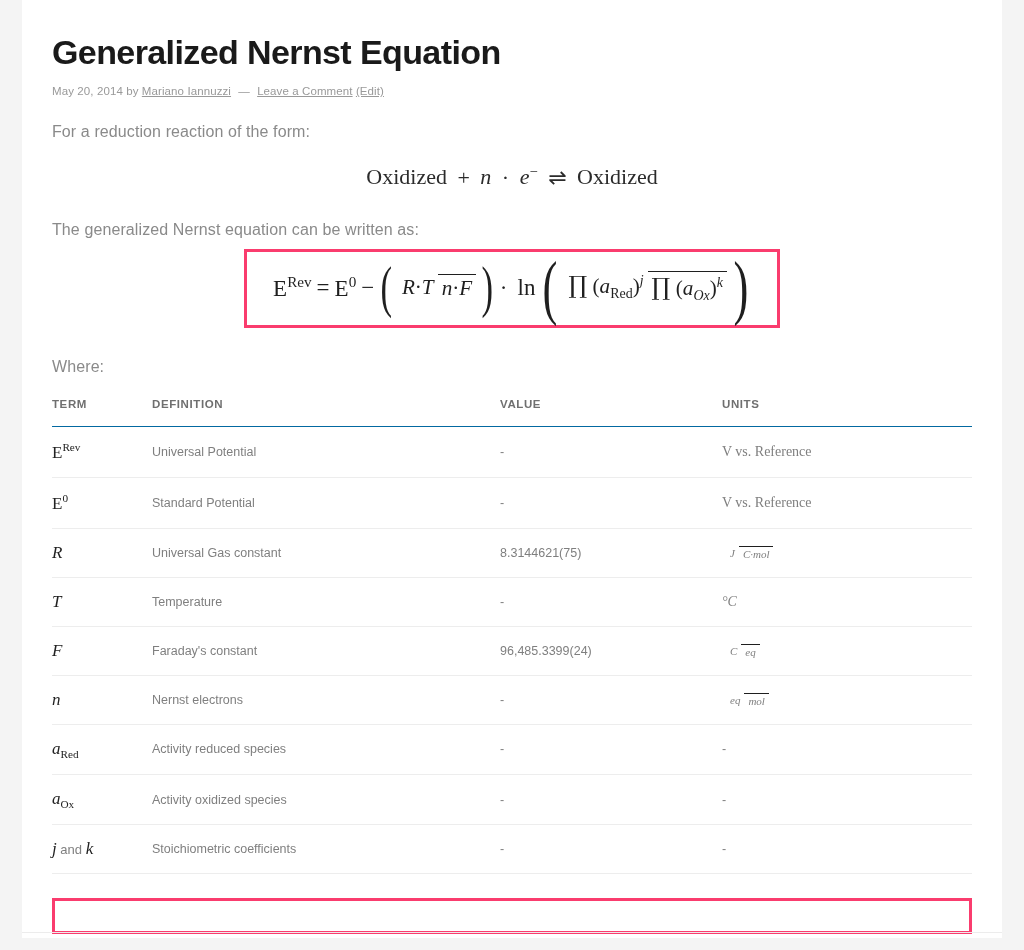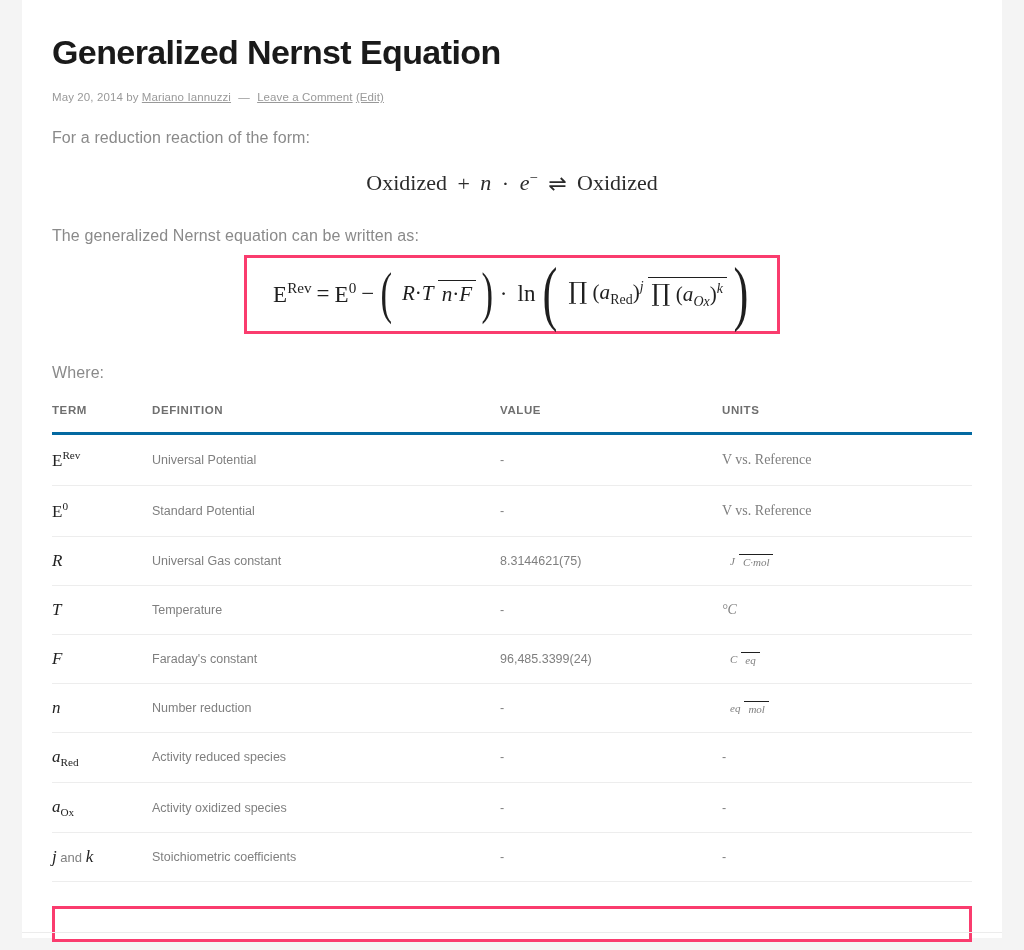--- a/index.html
+++ b/index.html
@@ -17,21 +17,21 @@
   }
   .content{
     padding:34px 30px 0 30px;
   }
   
   .entry-title{
     font-size:34px;
     font-weight:bold;
     color:#1a1a1a;
     letter-spacing:-0.6px;
-    margin:0 0 20px 0;
+    margin:0 0 14px 0;
     line-height:1.1;
     font-family:"Liberation Sans", sans-serif;
   }
   .entry-meta{
     font-size:11.5px;
     color:#999999;
     margin-bottom:26px;
     letter-spacing:0.1px;
   }
   .entry-meta a{
@@ -110,21 +110,21 @@
     border-collapse:collapse;
     margin:14px 0 0 0;
   }
   table.terms th{
     text-align:left;
     font-size:11.5px;
     font-weight:bold;
     color:#6f6f6f;
     letter-spacing:0.6px;
     padding:0 0 16px 0;
-    border-bottom:3px solid #0369a1;
+    border-bottom:1px solid #0369a1;
   }
   table.terms td{
     padding:14px 0 14px 0;
     border-bottom:1px solid #ededed;
     vertical-align:middle;
     height:38px;
   }
   table.terms col.c1{ width:100px; }
   table.terms col.c2{ width:348px; }
   table.terms col.c3{ width:222px; }
@@ -276,21 +276,21 @@
           <td class="val">96,485.3399(24)</td>
           <td class="units">
             <span class="frac">
                 <span class="num it">C</span>
                 <span class="den it">eq</span>
               </span>
           </td>
         </tr>
         <tr>
           <td class="term it">n</td>
-          <td class="def">Number reduction</td>
+          <td class="def">Nernst electrons</td>
           <td class="val dash">-</td>
           <td class="units">
             <span class="frac">
                 <span class="num it">eq</span>
                 <span class="den it">mol</span>
               </span>
           </td>
         </tr>
         <tr>
           <td class="term"><span class="it">a</span><span class="sub">Red</span></td>

